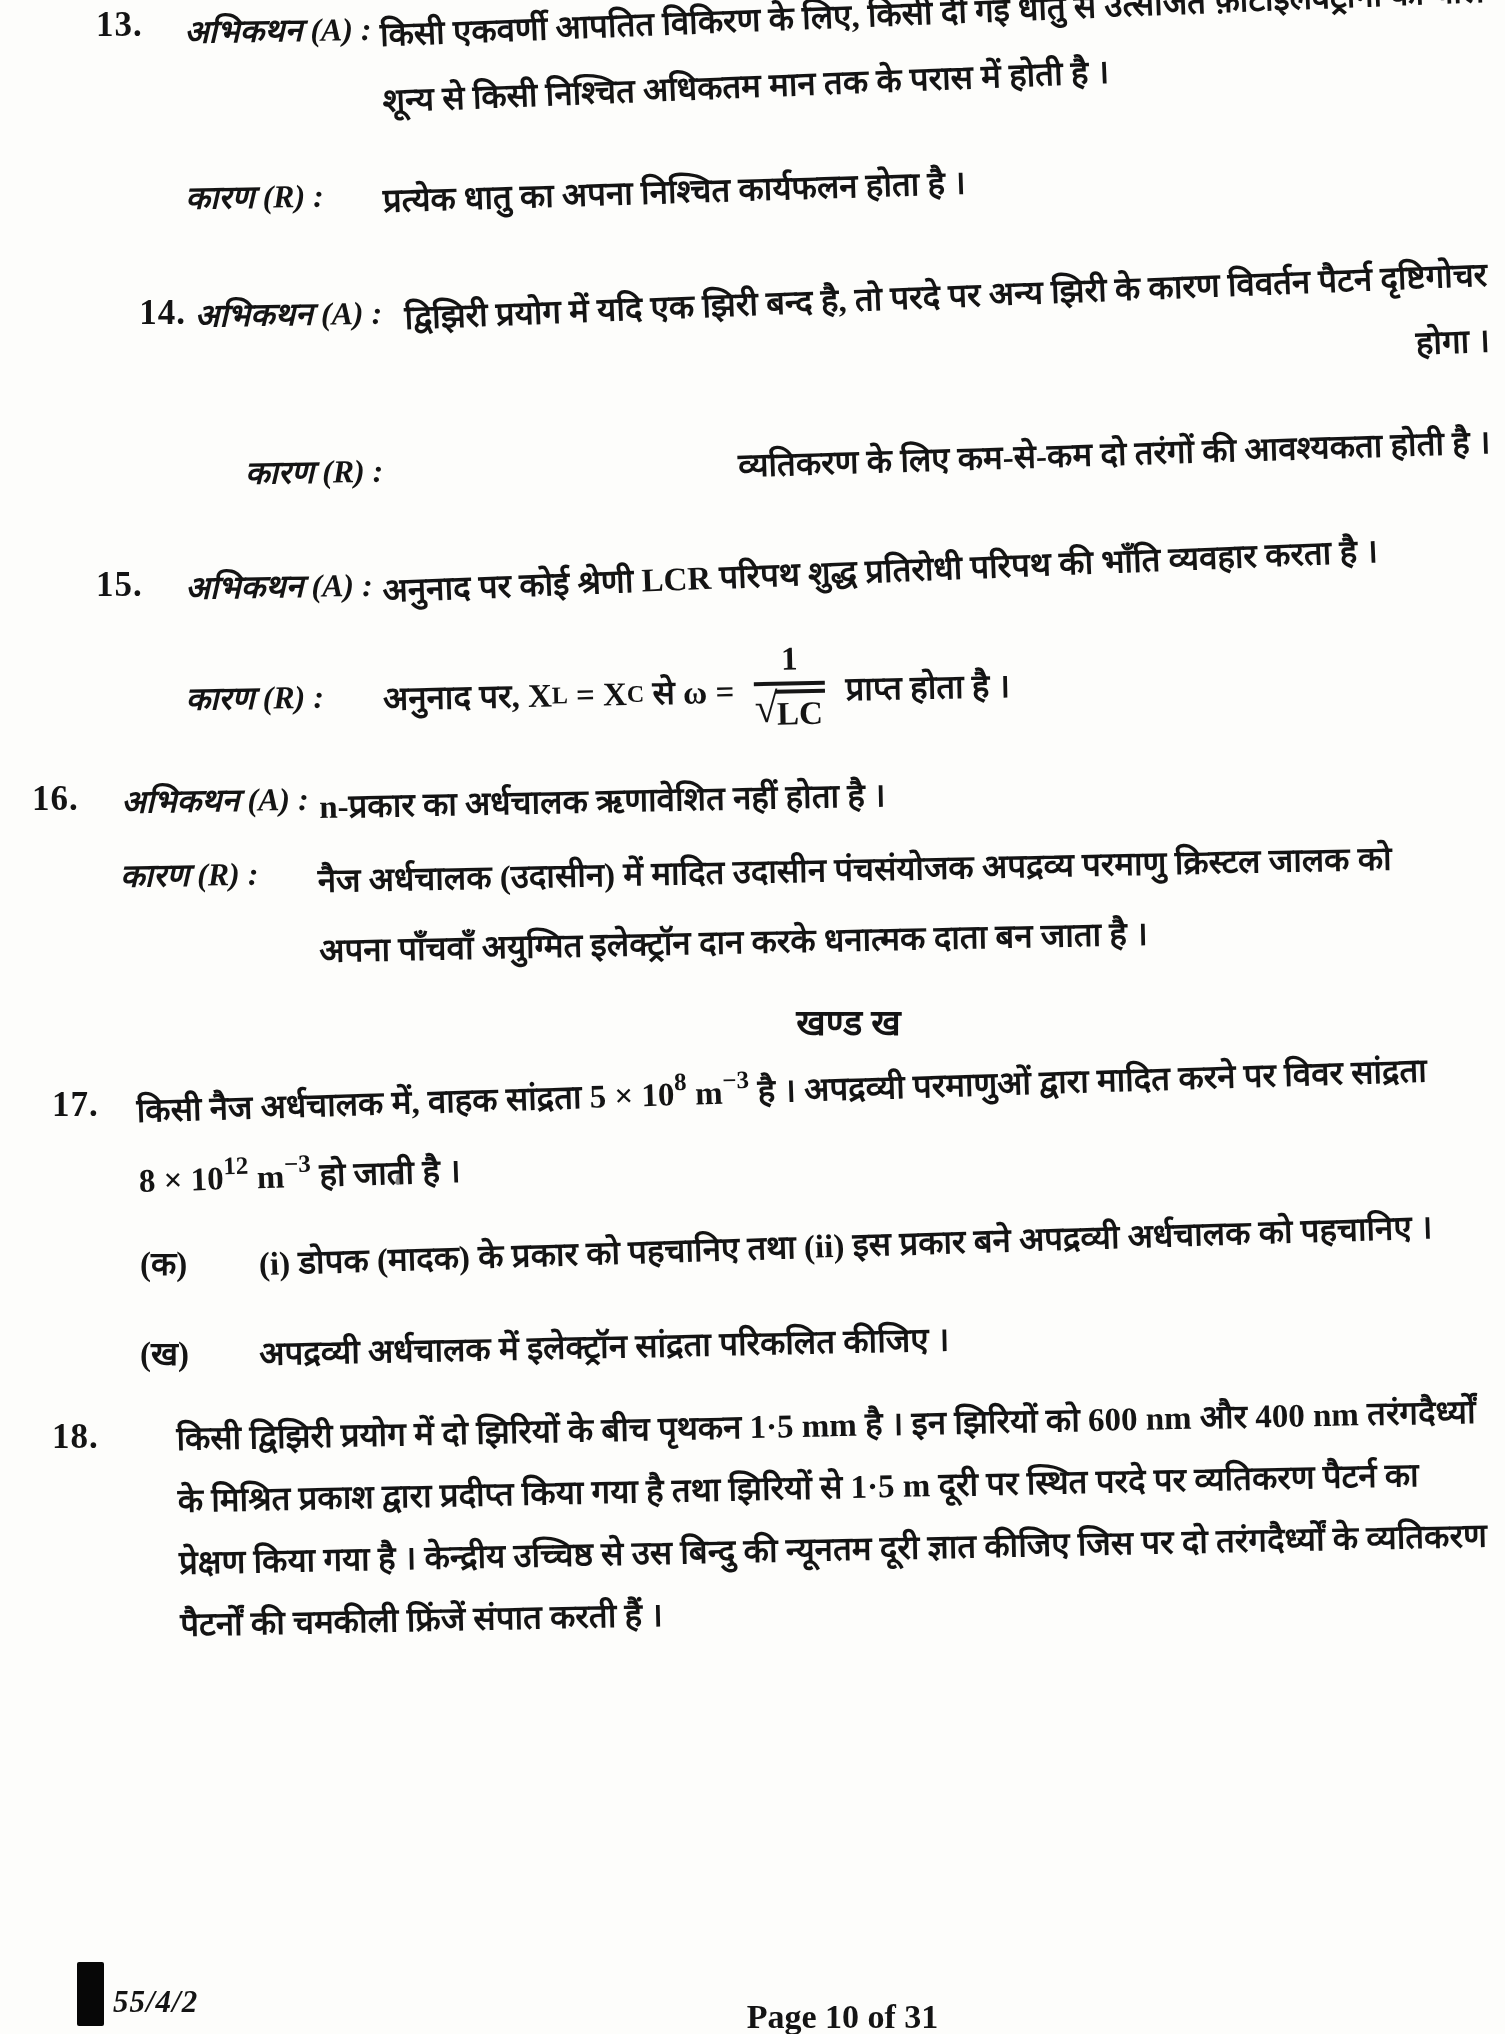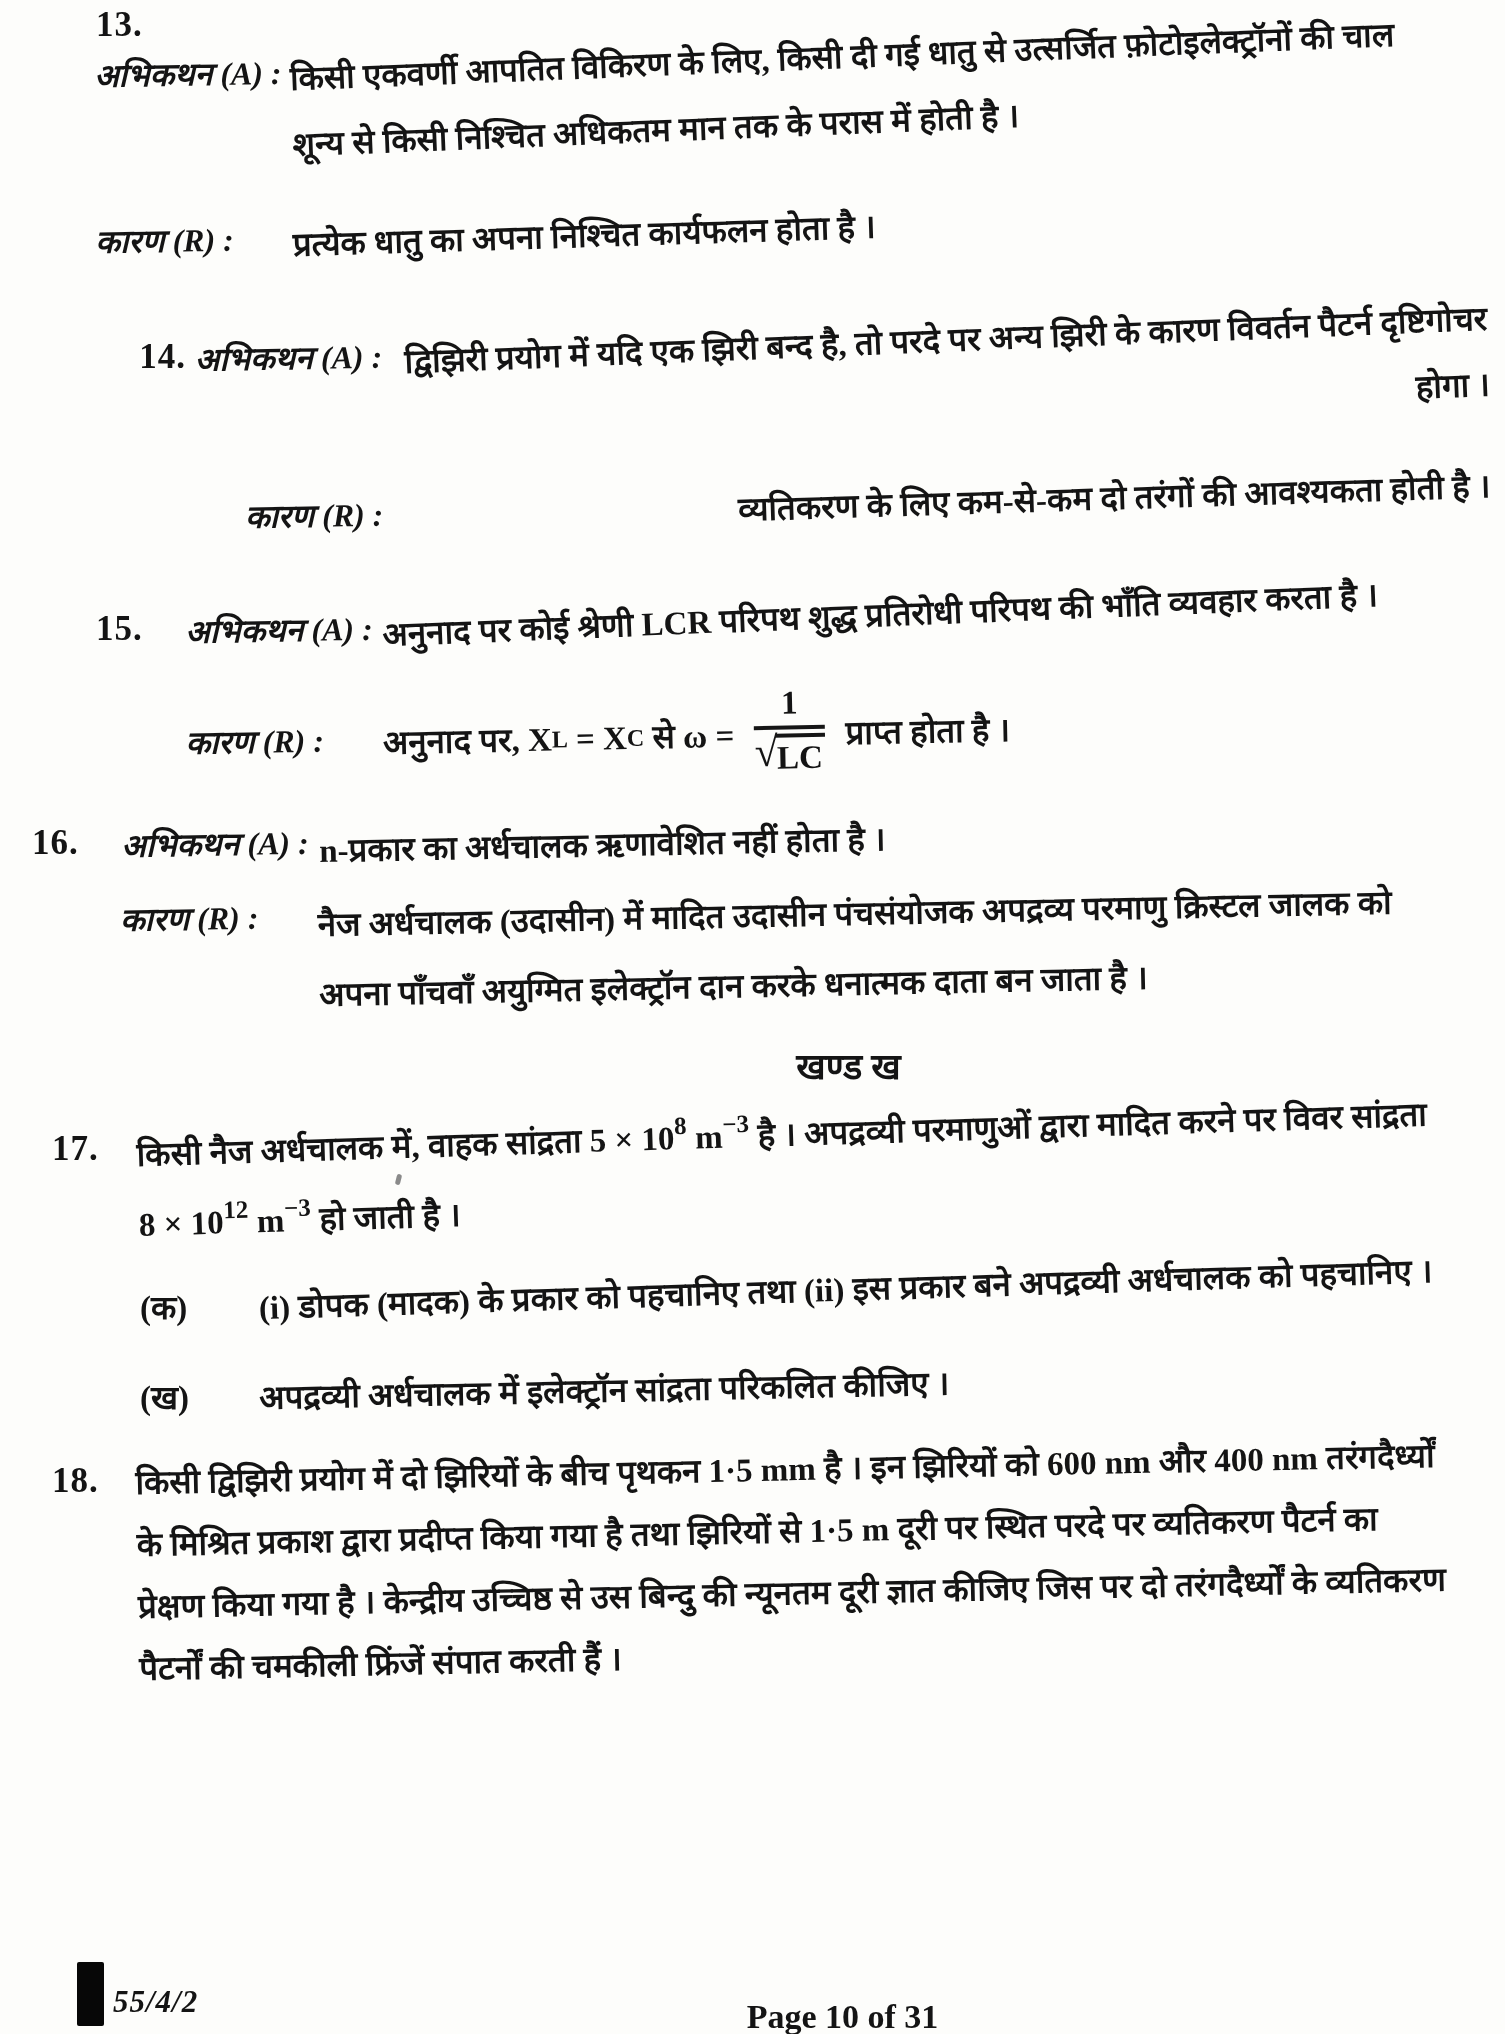--- a/index.html
+++ b/index.html
@@ -18,21 +18,21 @@
   .arq .num{flex:none;width:90px;font-size:35px;line-height:1.2;padding-top:6px;letter-spacing:1px;}
   .arq .qbody{flex:1;}
   .row{display:flex;}
   .lbl{flex:none;width:198px;font-size:32px;line-height:60px;font-style:italic;transform:rotate(-1deg);transform-origin:0 100%;}
   .txt{font-size:33px;line-height:66px;width:1108px;transform-origin:0 100%;}
   
   .t1{transform:rotate(-1.2deg);}
   .t2{transform:rotate(-1.8deg);}
   .t3{transform:rotate(-2.3deg);}
   
-  .q13{margin-top:2px;flex-direction:column;}
+  .q13{margin-top:2px;}
   .q13 .num{padding-top:2px;}
   .q14{margin-top:52px;text-align:right;}
   .q15{margin-top:48px;}
   .q16{margin-top:28px;padding-left:32px;}
   .gap-r{margin-top:34px;}
   .gap-r-sm{margin-top:26px;}
   .gap-r-xs{margin-top:4px;}
   .q16 .txt{line-height:70px;}
   
   .formula{display:flex;align-items:center;flex-wrap:nowrap;line-height:1.4;margin-top:30px;}
@@ -45,21 +45,21 @@
   .root{font-size:42px;line-height:0.9;margin-right:-3px;}
   .rootbar{border-top:4px solid #161616;padding:2px 3px 0 2px;}
   
   .sec{margin-top:14px;text-align:center;font-size:36px;line-height:46px;transform:translateX(96px);}
   
   .nq{display:flex;padding-left:52px;}
   .nq .num{flex:none;width:88px;font-size:35px;line-height:1.2;padding-top:8px;letter-spacing:1px;}
   .nq .qbody{flex:1;}
   .para{font-size:33px;line-height:70px;width:1312px;transform-origin:0 100%;}
   .q17{margin-top:30px;}
-  .q18{margin-top:22px;}
+  .q18{margin-top:22px;gap:41px;}
   .q18 .para{line-height:62px;}
   sup{font-size:25px;vertical-align:15px;line-height:0;}
   .part{display:flex;margin-top:16px;}
   .part .plabel{flex:none;width:120px;font-size:33px;line-height:64px;}
   .part .ptxt{font-size:33px;line-height:64px;width:1188px;transform-origin:0 100%;}
   .part-b{margin-top:26px;}
   
   .corner-bar{position:absolute;left:77px;bottom:8px;width:27px;height:64px;background:#070707;border-radius:2px;}
   .fcode{position:absolute;left:113px;bottom:14px;font-size:31px;font-style:italic;letter-spacing:1px;}
   .fpage{position:absolute;left:0;right:0;bottom:-2px;text-align:center;font-size:34px;transform:translateX(90px);}

